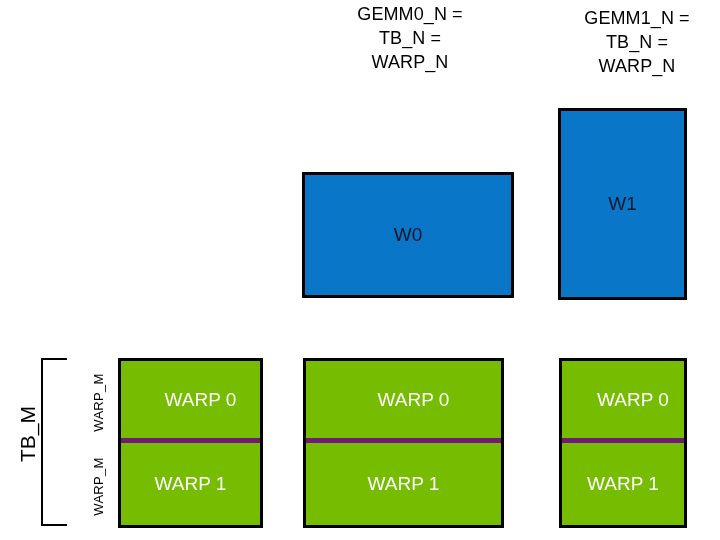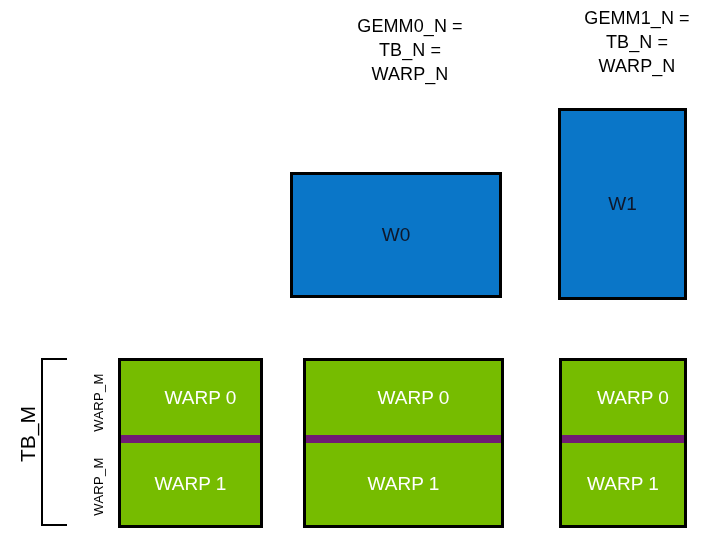--- a/index.html
+++ b/index.html
@@ -26,36 +26,36 @@
   
   .col-caption {
     position: absolute;
     text-align: center;
     font-size: 18px;
     line-height: 24px;
     color: #000000;
     white-space: pre-line;
     letter-spacing: 0.1px;
   }
-  #caption-gemm0 { left: 305px; top: 14px; width: 210px; }
+  #caption-gemm0 { left: 305px; top: 2px; width: 210px; }
   #caption-gemm1 { left: 532px; top: 6px; width: 210px; }
 
   
   .blue-tile {
     position: absolute;
     background: #0a76c8;
     border: 3px solid #000000;
     box-sizing: border-box;
     color: #0f172a;
     font-size: 19px;
     display: flex;
     align-items: center;
     justify-content: center;
   }
-  #tile-w0 { left: 290px; top: 172px; width: 212px; height: 126px; }
+  #tile-w0 { left: 302px; top: 172px; width: 212px; height: 126px; }
   #tile-w1 { left: 558px; top: 108px; width: 129px; height: 192px; }
 
   
   .green-col {
     position: absolute;
     border: 3px solid #000000;
     box-sizing: border-box;
     background: #000000;
     display: flex;
     flex-direction: column;
@@ -63,21 +63,21 @@
   .green-cell {
     flex: 1 1 50%;
     background: #76bc00;
     color: #ffffff;
     font-size: 19px;
     display: flex;
     align-items: center;
     justify-content: center;
     box-sizing: border-box;
   }
-  .green-cell.top { border-bottom: 8px solid #701a75; padding-left: 20px; }
+  .green-cell.top { border-bottom: 5px solid #701a75; padding-left: 20px; }
 
   #green-col-0 { left: 118px; top: 358px; width: 145px; height: 170px; }
   #green-col-1 { left: 303px; top: 358px; width: 201px; height: 170px; }
   #green-col-2 { left: 559px; top: 358px; width: 128px; height: 170px; }
 
   
   #tb-m-label {
     position: absolute;
     left: -22px;
     top: 422px;

